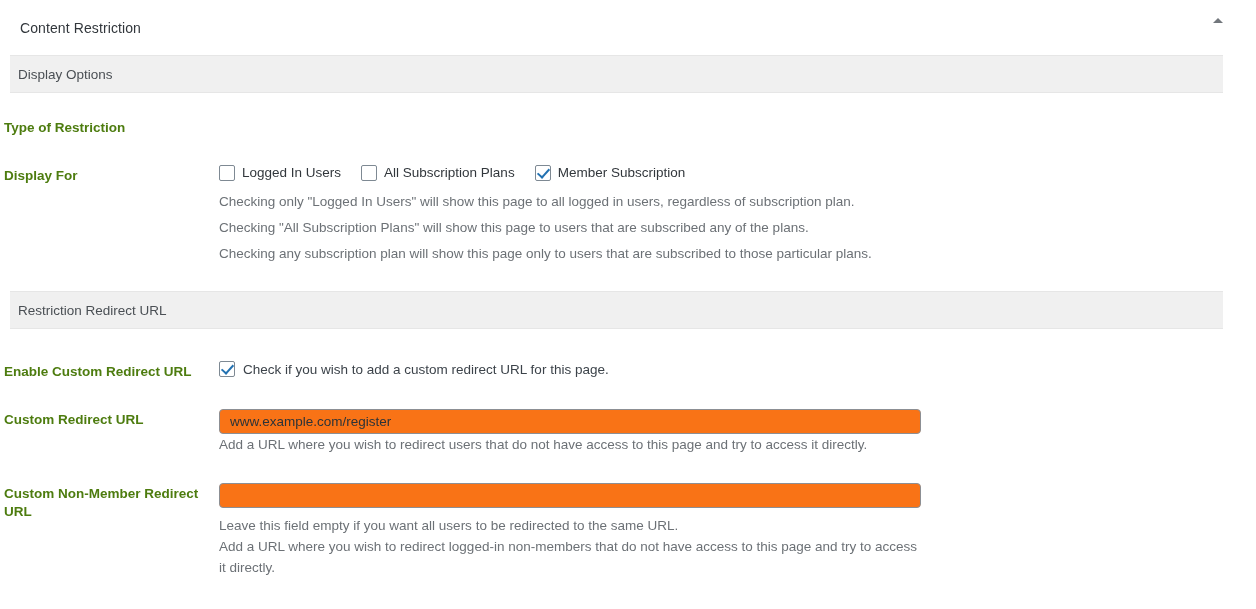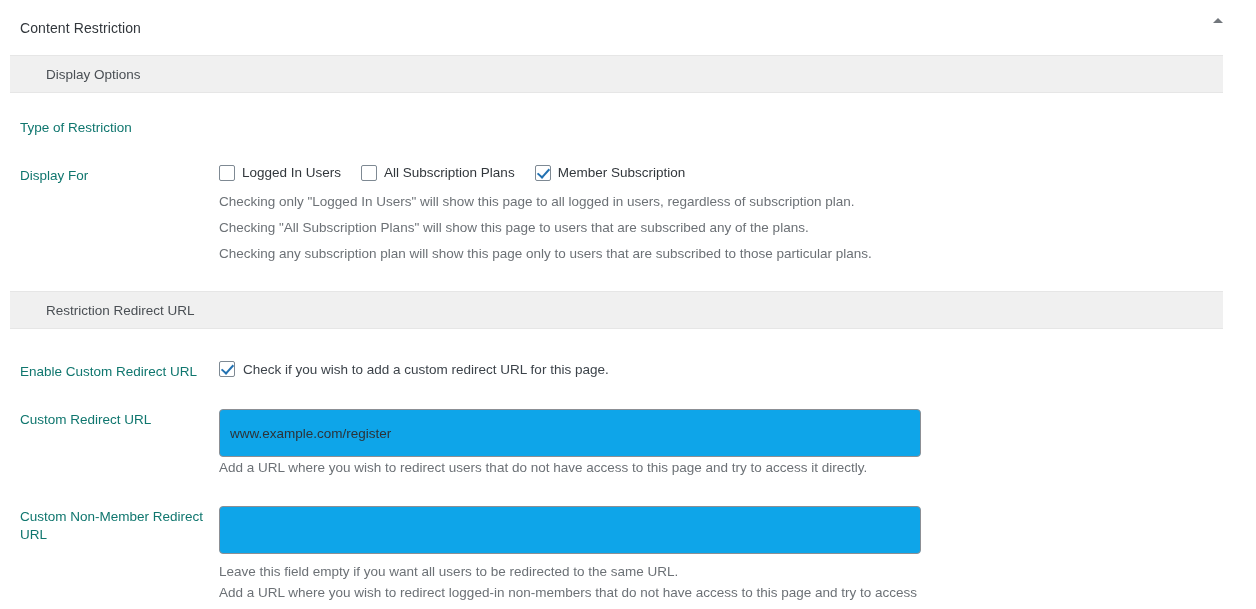--- a/index.html
+++ b/index.html
@@ -55,41 +55,41 @@
   }
 
   
   .section-bar {
     height: 38px;
     background: #f0f0f0;
     border-top: 1px solid #e6e6e6;
     border-bottom: 1px solid #e6e6e6;
     display: flex;
     align-items: center;
-    padding-left: 36px;
+    padding-left: 8px;
     margin-left: 10px;
     margin-right: 17px;
   }
   .section-bar-title {
     font-size: 13.5px;
     color: #4a4f54;
     font-weight: 400;
   }
   .form-row {
     display: flex;
     align-items: flex-start;
   }
   .row-label {
     width: 210px;
     flex: 0 0 210px;
-    padding-left: 20px;
+    padding-left: 4px;
     padding-top: 2px;
     font-size: 13.5px;
-    font-weight: normal;
-    color: #0f766e;
+    font-weight: bold;
+    color: #4d7c0f;
     line-height: 18px;
   }
   .row-field {
     flex: 1 1 auto;
     padding-left: 9px;
   }
   .spacer-24 { height: 24px; }
   .spacer-28 { height: 28px; }
   .spacer-32 { height: 32px; }
 
@@ -170,25 +170,25 @@
     color: #6c7176;
     line-height: 21px;
     max-width: 700px;
     margin-top: 0;
   }
   .desc-para.tight { margin-top: 7px; }
 
   
   .text-input {
     width: 702px;
-    height: 48px;
+    height: 25px;
     padding: 0 10px;
     border: 1px solid #8c8f94;
     border-radius: 4px;
-    background: #0ea5e9;
+    background: #f97316;
     font-family: "Liberation Sans", sans-serif;
     font-size: 13.5px;
     color: #2c3338;
     outline: none;
   }
   .text-input::placeholder { color: #8c8f94; }
 
   .inline-check-row {
     display: flex;
     align-items: center;

